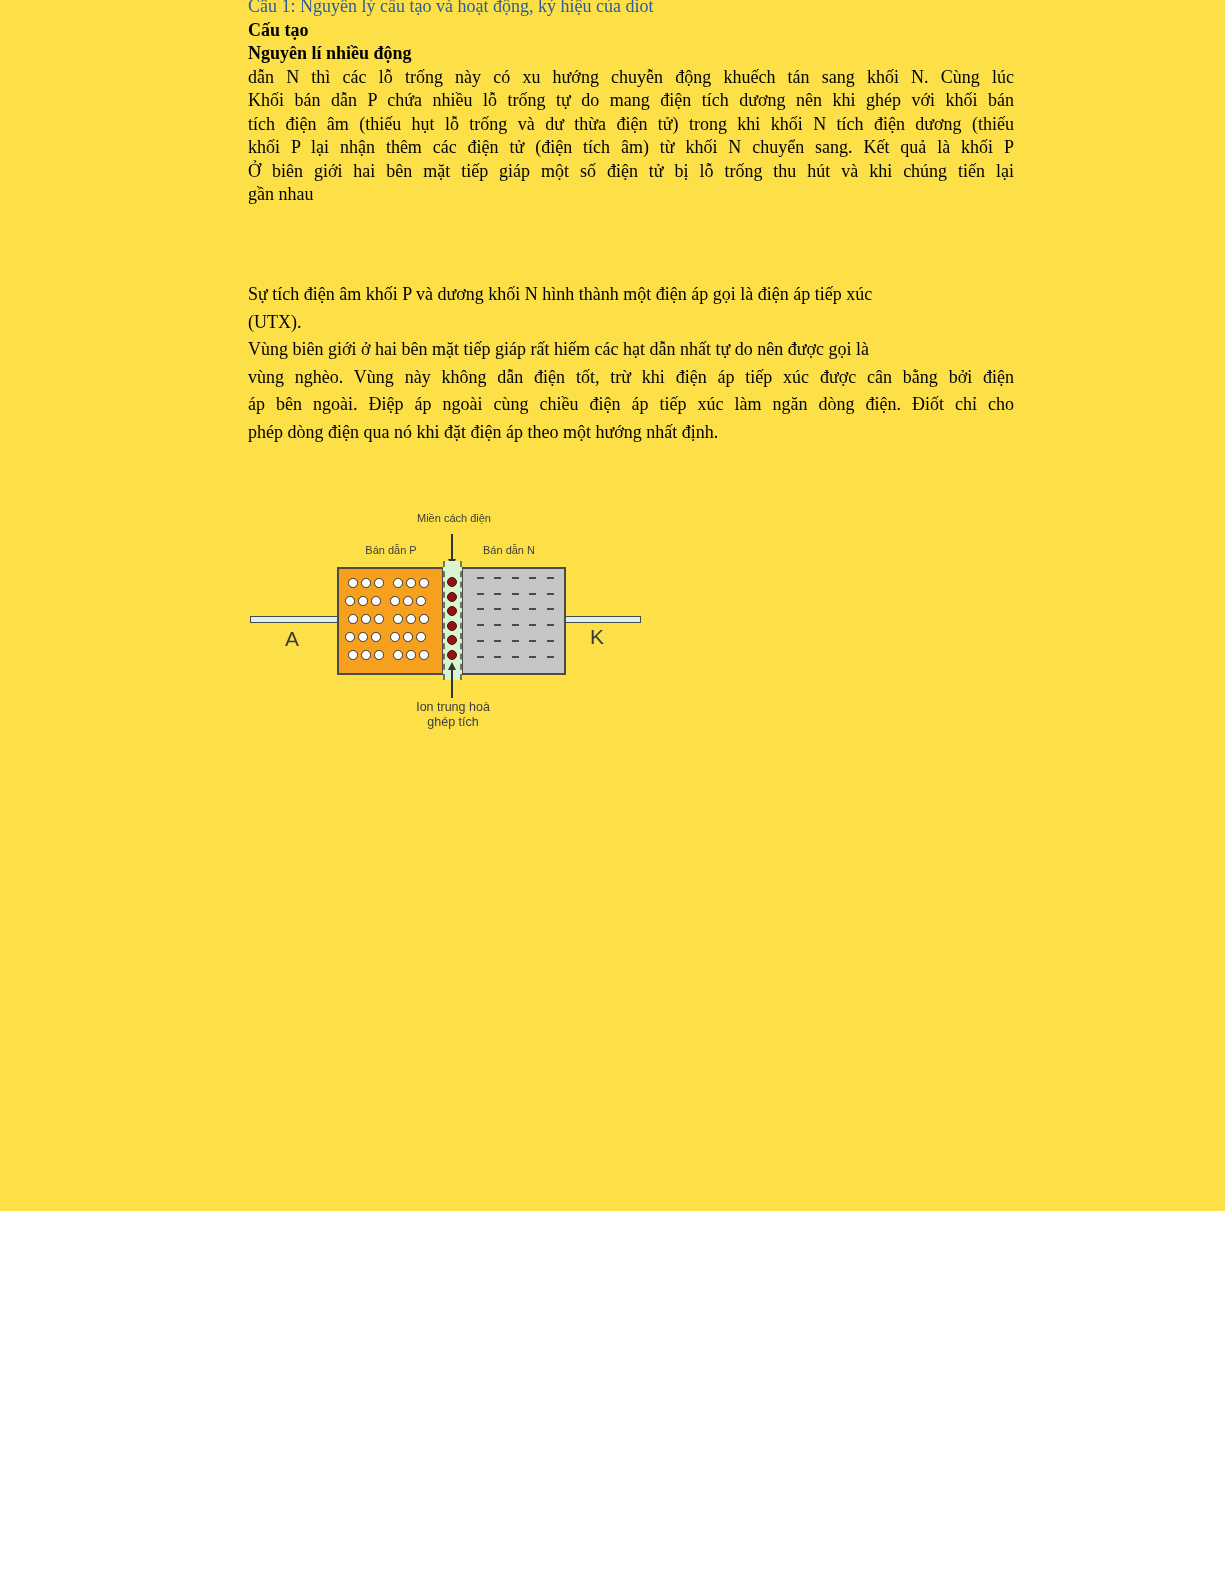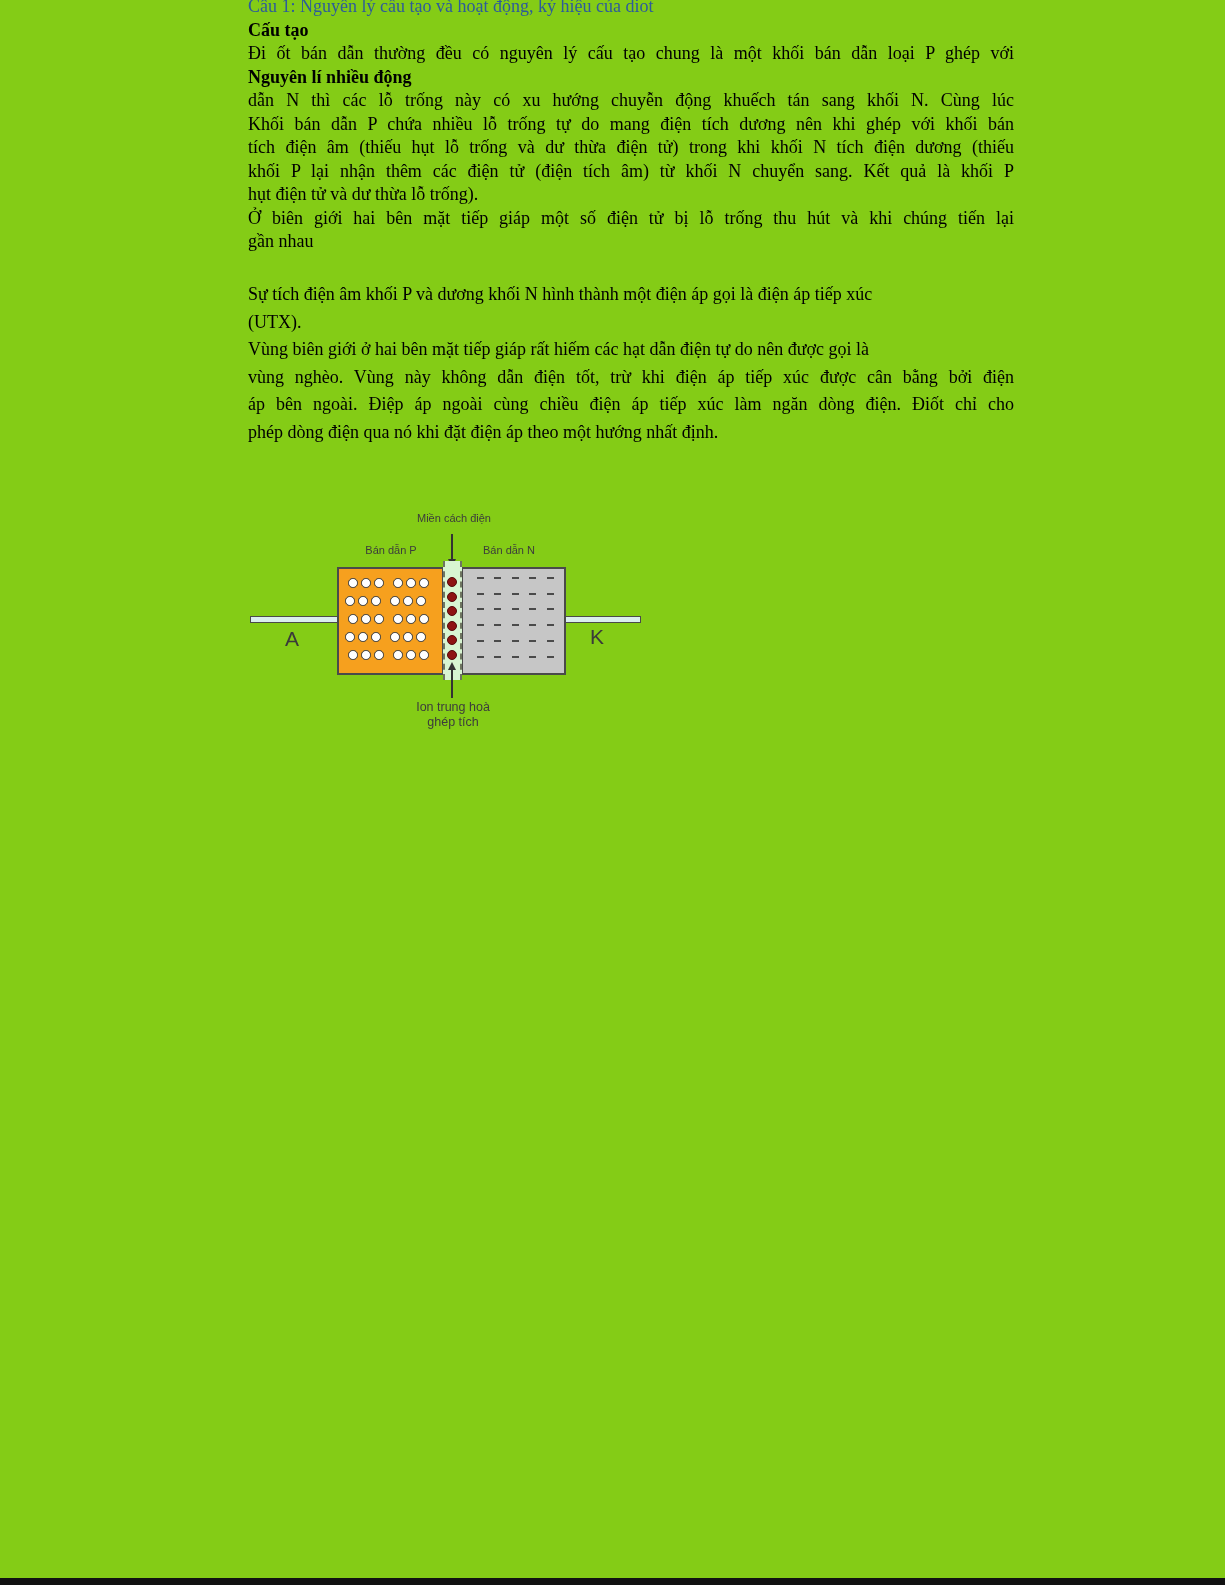--- a/index.html
+++ b/index.html
@@ -1,19 +1,19 @@
 <!DOCTYPE html>
 <html style="--p_block: #f6a01e; --n_block: #c6c6c6; --junction: #d8f5d2; --ion: #8e1313; --lead: #daefee; --border: #4a4a4a; --dash: #6e7560; --title_blue: #2d5b9b;"><head>
 <meta charset="utf-8">
 <style>
   html,body{margin:0;padding:0;background:#ffffff;}
   .page{
     position:relative;
-    width:1225px;height:1585px;
-    background:#84cc16;
+    width:1225px;height:1211px;
+    background:#fde047;
     overflow:hidden;
     font-family:"Liberation Serif", serif;
   }
   
   .doc-block{
     position:absolute;
     left:248px;
     width:766px;
     color:#000000;
     font-size:18px;
@@ -101,35 +101,33 @@
   }
 </style>
 </head>
 <body>
 
 <div class="page">
 
   <div class="doc-block block-a">
     <div class="line title">Câu 1: Nguyên lý cấu tạo và hoạt động, ký hiệu của diot</div>
     <div class="line bold">Cấu tạo</div>
-    <div class="line j">Đi ốt bán dẫn thường đều có nguyên lý cấu tạo chung là một khối bán dẫn loại P ghép với</div>
     <div class="line bold">Nguyên lí nhiều động</div>
     <div class="line j">dẫn N thì các lỗ trống này có xu hướng chuyễn động khuếch tán sang khối N. Cùng lúc</div>
     <div class="line j">Khối bán dẫn P chứa nhiều lỗ trống tự do mang điện tích dương nên khi ghép với khối bán</div>
     <div class="line j">tích điện âm (thiếu hụt lỗ trống và dư thừa điện tử) trong khi khối N tích điện dương (thiếu</div>
     <div class="line j">khối P lại nhận thêm các điện tử (điện tích âm) từ khối N chuyển sang. Kết quả là khối P</div>
-    <div class="line">hụt điện tử và dư thừa lỗ trống).</div>
     <div class="line j">Ở biên giới hai bên mặt tiếp giáp một số điện tử bị lỗ trống thu hút và khi chúng tiến lại</div>
     <div class="line">gần nhau</div>
   </div>
 
   <div class="doc-block block-b">
     <div class="line">Sự tích điện âm khối P và dương khối N hình thành một điện áp gọi là điện áp tiếp xúc</div>
     <div class="line">(UTX).</div>
-    <div class="line">Vùng biên giới ở hai bên mặt tiếp giáp rất hiếm các hạt dẫn điện tự do nên được gọi là</div>
+    <div class="line">Vùng biên giới ở hai bên mặt tiếp giáp rất hiếm các hạt dẫn nhất tự do nên được gọi là</div>
     <div class="line j">vùng nghèo. Vùng này không dẫn điện tốt, trừ khi điện áp tiếp xúc được cân bằng bởi điện</div>
     <div class="line j">áp bên ngoài. Điệp áp ngoài cùng chiều điện áp tiếp xúc làm ngăn dòng điện. Điốt chỉ cho</div>
     <div class="line">phép dòng điện qua nó khi đặt điện áp theo một hướng nhất định.</div>
   </div>
 
   <div class="diagram">
 
     <div class="diag-label" style="left:454px;top:512px;">Miền cách điện</div>
 
     <div class="arrow-line" style="left:451px;top:534px;height:26px;"></div>

